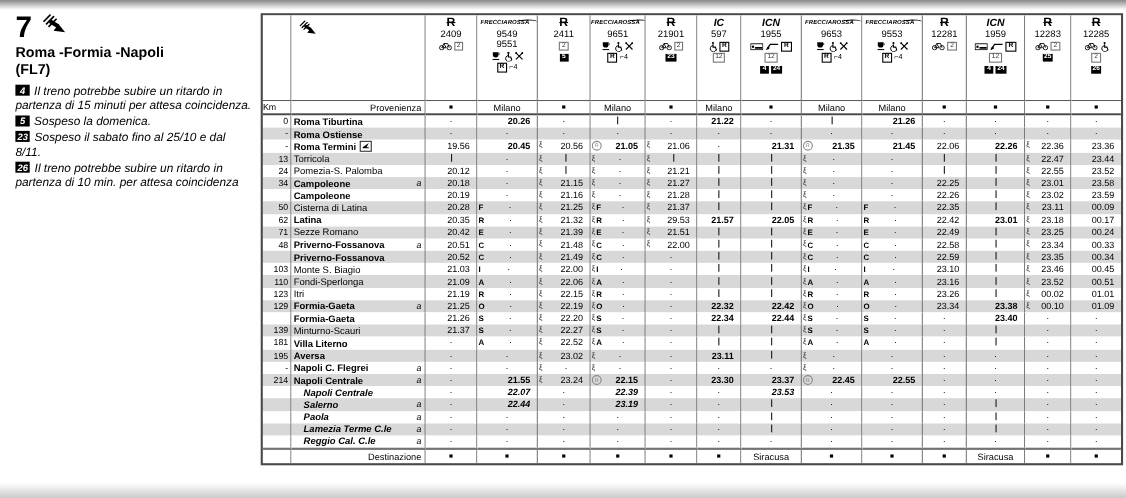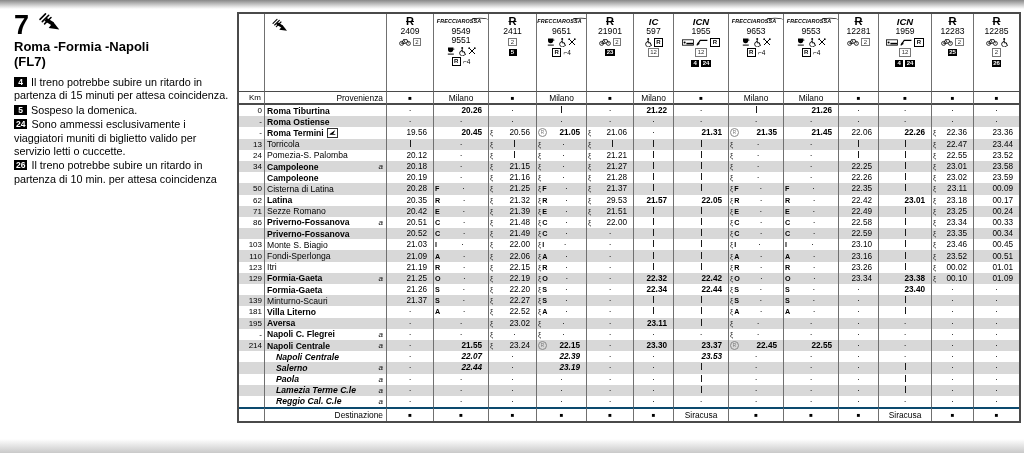--- a/index.html
+++ b/index.html
@@ -7,38 +7,38 @@
        font-family:"Liberation Sans",sans-serif;color:#000;}
   .top-band{position:absolute;left:0;top:0;width:1024px;height:9px;
             background:linear-gradient(#898989,#dedede 70%,#fff);}
   .bottom-band{position:absolute;left:0;bottom:0;width:1024px;height:14px;
                background:linear-gradient(#fff,#c9c9c9);}
   
   .left-panel{position:absolute;left:14px;top:12px;width:216px;}
   .route-head{display:flex;align-items:flex-start;gap:8px;}
   .route-num{font-size:27px;font-weight:bold;line-height:26px;}
   .page-title{font-size:13px;font-weight:bold;line-height:1.12;margin-top:2px;}
-  .notes{margin-top:7px;font-size:10.8px;line-height:1.24;}
+  .notes{margin-top:7px;font-size:10.8px;line-height:1.24;font-style:italic;}
   .note{margin-bottom:1px;}
   .nbadge{display:inline-block;background:#000;color:#fff;font-weight:bold;
           font-size:8.5px;line-height:10px;padding:0 2px;min-width:9px;
           text-align:center;vertical-align:1px;margin-right:4px;}
   
   .tt{position:absolute;left:237px;top:12px;display:grid;background:#fff;
       grid-template-columns:26px 122px 47px 55px 48px 50px 47px 40px 55px 55px 55px 40px 53px 42px 45px;
       grid-template-rows:78px 13px repeat(27,11.2px) 14px;
       border:2px solid #4a4a4a;font-size:8.2px;}
   .cell{border-right:1px solid #707070;overflow:hidden;display:flex;
         align-items:center;box-sizing:border-box;background:#fff;}
   .cell.lastcol{border-right:none;}
   .cell.stripe{background:#d8d8d8;}
   .hdr{border-bottom:1px solid #4a4a4a;flex-direction:column;align-items:center;
        justify-content:flex-start;padding-top:2px;}
   .prow{border-bottom:2px solid #4a4a4a;font-size:8.4px;}
-  .drow{border-top:2px solid #0c4a6e;font-size:8.4px;}
+  .drow{border-top:2px solid #737373;font-size:8.4px;}
   .kmc{justify-content:flex-end;padding-right:2px;font-size:8px;}
   .stc{padding-left:2px;font-size:8.6px;white-space:nowrap;}
   .stn{flex:0 1 auto;}
   .stn.bold{font-weight:bold;}
   .stn.italic{font-weight:bold;font-style:italic;padding-left:9px;}
   .amark{margin-left:auto;font-style:italic;font-size:8px;padding-right:3px;}
   .val{flex:1;text-align:right;padding-right:6px;}
   .val.c{text-align:center;padding-right:0;}
   .val.b{font-weight:bold;}
   .val.i{font-style:italic;font-weight:bold;}
@@ -92,21 +92,21 @@
       </svg>
     </span>
   </div>
   <div class="page-title">
     <span>Roma -Formia -Napoli</span><br>
     <span>(FL7)</span>
   </div>
   <div class="notes" id="notes">
       <div class="note"><span class="nbadge">4</span><span>Il treno potrebbe subire un ritardo in partenza di 15 minuti per attesa coincidenza.</span></div>
       <div class="note"><span class="nbadge">5</span><span>Sospeso la domenica.</span></div>
-      <div class="note"><span class="nbadge">24</span><span>Sono ammessi esclusivamente i viaggiatori muniti di biglietto valido per servizio letti o cuccette.</span></div>
+      <div class="note"><span class="nbadge">23</span><span>Sospeso il sabato fino al 25/10 e dal 8/11.</span></div>
       <div class="note"><span class="nbadge">26</span><span>Il treno potrebbe subire un ritardo in partenza di 10 min. per attesa coincidenza</span></div>
     </div>
 </div>
 
 <div class="tt" id="tt">
     <div class="cell hdr kmc"></div>
     <div class="cell hdr" style="align-items: flex-start;">
       <span style="margin:2px 0 0 6px;display:inline-block;"><svg width="20" height="16" viewBox="0 0 30 24">
           <g stroke="#000" stroke-width="1.7" stroke-linecap="round">
             <line x1="3" y1="8" x2="9" y2="2"></line>
@@ -381,21 +381,21 @@
         </svg>
       </div>
       <div class="irow">
         <span class="cbox">2</span>
       </div>
       <div class="irow">
         <span class="nbx">26</span>
       </div>
     </div>
     <div class="cell prow kmc">
-      <span class="ctr" style="text-align:left;padding-left:10px;">Km</span>
+      <span class="ctr" style="text-align:left;padding-left:0;">Km</span>
     </div>
     <div class="cell prow">
       <span class="rgt">Provenienza</span>
     </div>
     <div class="cell prow">
       <span class="ctr bullet">■</span>
     </div>
     <div class="cell prow">
       <span class="ctr">Milano</span>
     </div>
@@ -1005,21 +1005,21 @@
     </div>
     <div class="cell stripe">
       <span class="pfx">
         <span class="sq">ξ</span>
       </span>
       <span class="val">23.25</span>
     </div>
     <div class="cell stripe lastcol">
       <span class="val">00.24</span>
     </div>
-    <div class="cell kmc">86</div>
+    <div class="cell kmc">48</div>
     <div class="cell stc">
       <span class="stn bold">Priverno-Fossanova</span>
       <span class="amark">a</span>
     </div>
     <div class="cell ">
       <span class="val">20.51</span>
     </div>
     <div class="cell ">
       <span class="pfx">
         <span class="vlet">C</span>

